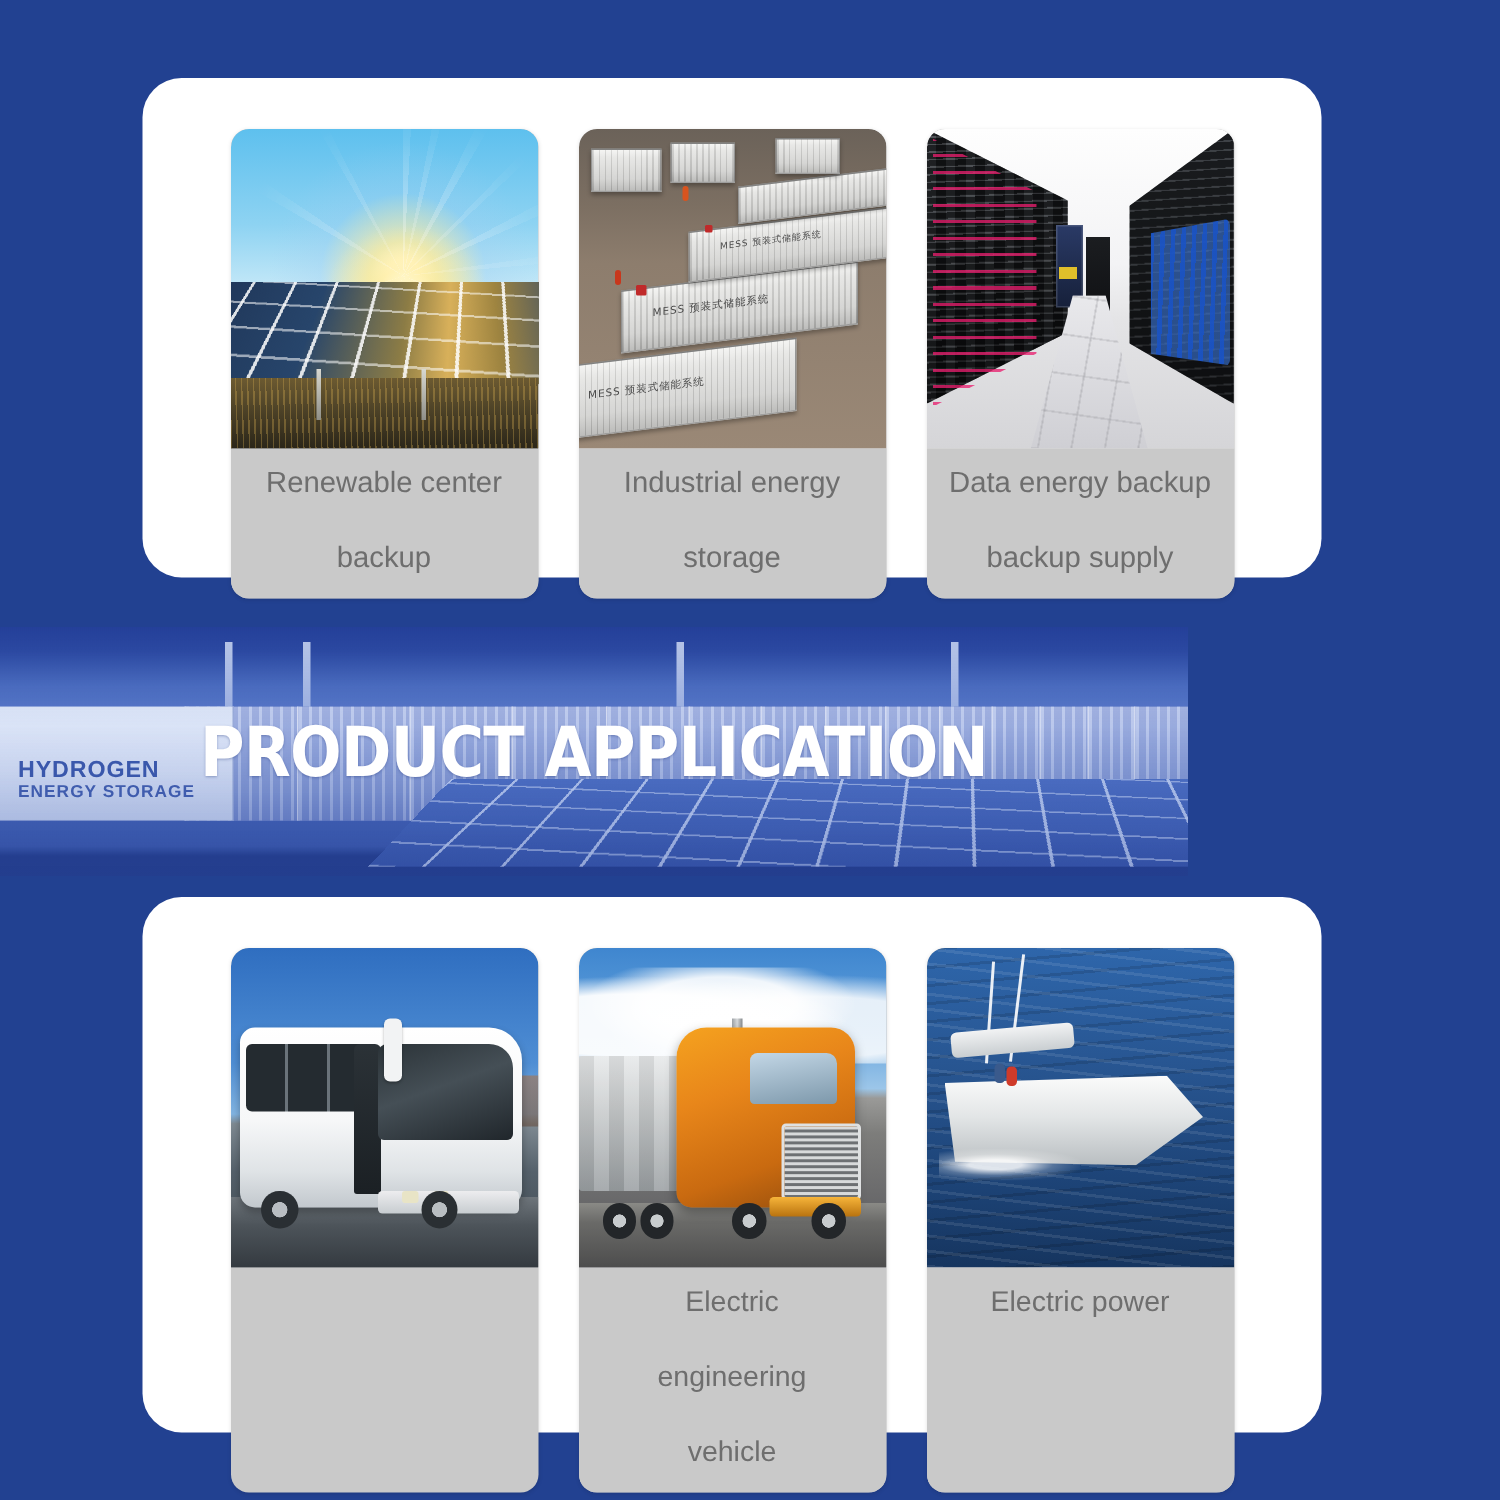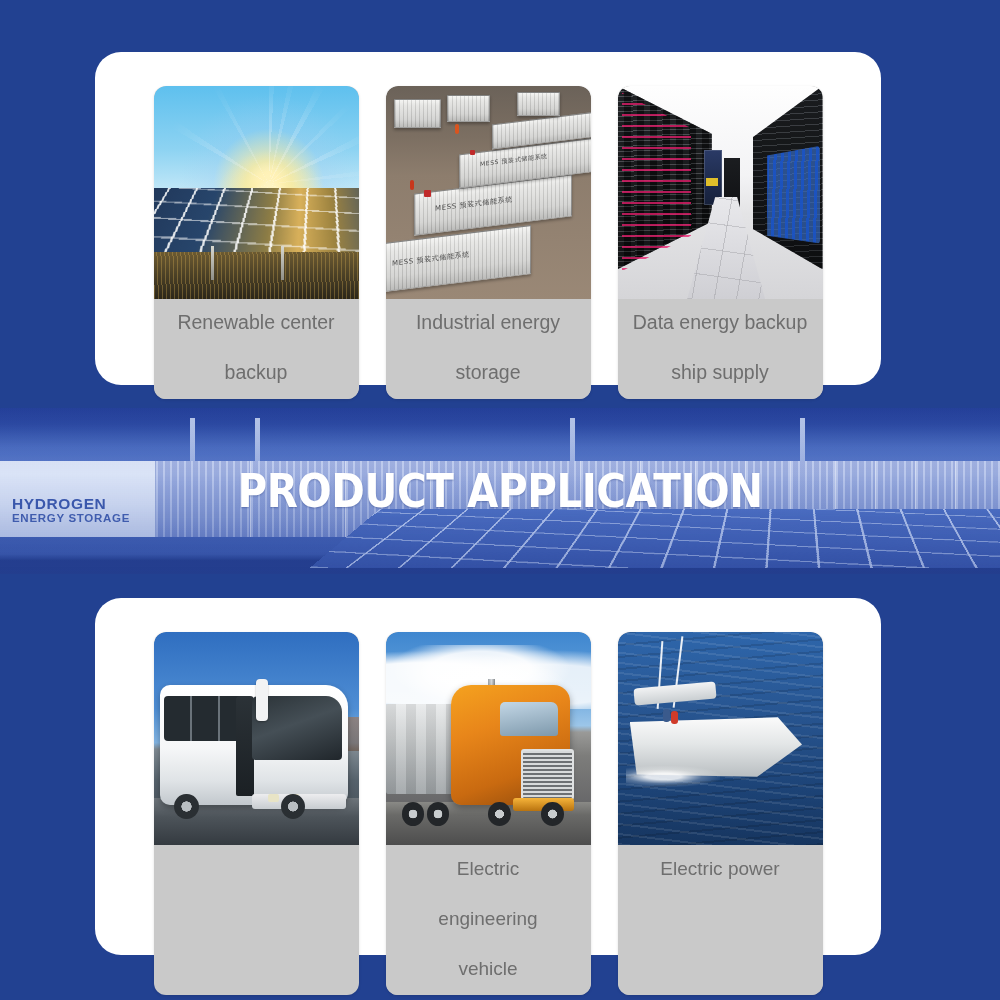--- a/index.html
+++ b/index.html
@@ -359,22 +359,22 @@
     position: absolute; left: 4%; top: 63%; width: 46%; height: 10%;
     background: radial-gradient(ellipse at 40% 50%, rgba(255,255,255,0.85) 0 22%, rgba(255,255,255,0.25) 48%, rgba(255,255,255,0) 75%);
   }
   .art-boat .pillar {
     position: absolute; width: 2px; background: rgba(255,255,255,0.9);
   }
 
   
   #banner {
     position: absolute;
-    left: 0; top: 408px;
-    width: 1000px; height: 166px;
+    left: 0; top: 418px;
+    width: 792px; height: 166px;
     overflow: hidden;
     background: linear-gradient(180deg, #2a4a9c 0%, #2a4a9c 6%, #4f71c4 7%, #5274c6 38%, #4a6bbf 62%, #3d5cb0 88%, #26408f 92%, #26408f 100%);
   }
   #banner .bg-sky {
     position: absolute; left: 0; right: 0; top: 0; height: 34%;
     background: linear-gradient(180deg,#24409a 0%, #2c4aa3 28%, #4d6fc2 70%, #5878c9 100%);
   }
   #banner .cont-block {
     position: absolute; top: 32%; height: 46%;
     background: linear-gradient(180deg,#bccaf0 0%, #a7b9e8 30%, #8fa5dd 75%, #7b93d4 100%);
@@ -484,21 +484,21 @@
           <div class="leds"></div>
           <div class="far"></div>
           <div class="yellow"></div>
           <div class="far2"></div>
           <div class="rack-r"></div>
           <div class="cables"></div>
           <div class="floor"></div>
         </div>
       </div>
       <div class="label">
-        <span><span>Data energy backup</span><br><span>ship supply</span></span>
+        <span><span>Data energy backup</span><br><span>backup supply</span></span>
       </div>
     </div>
 
   </div>
 </div>
 
 <div id="banner">
   <div class="bg-sky"></div>
   <div class="pole" style="left:19%"></div>
   <div class="pole" style="left:25.5%"></div>

